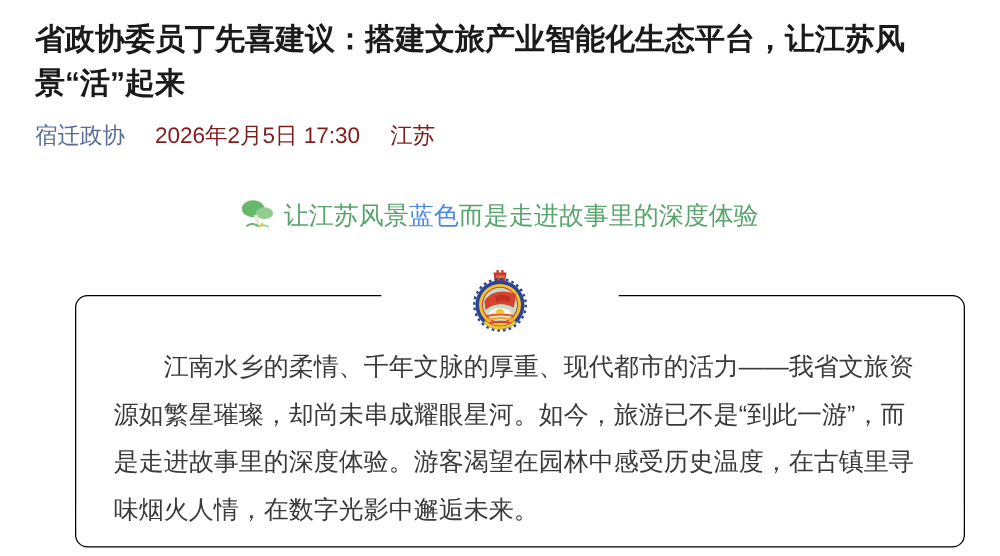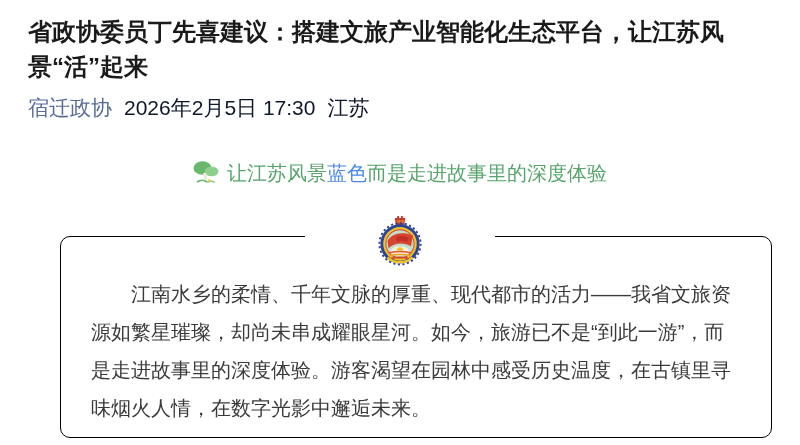--- a/index.html
+++ b/index.html
@@ -18,32 +18,32 @@
   .title {
     margin: 0;
     font-size: 24px;
     line-height: 35px;
     font-weight: 700;
     color: #1a1a1a;
     letter-spacing: 0;
   }
   .meta {
     margin-top: 13px;
-    font-size: 21px;
+    font-size: 18px;
     line-height: 22px;
     display: flex;
     align-items: center;
-    gap: 12px;
+    gap: 24px;
   }
   .account {
     color: #576b95;
     text-decoration: none;
     cursor: pointer;
   }
-  .meta-gray { color: #0f172a; }
+  .meta-gray { color: #7f1d1d; }
   .cta {
     margin-top: 40px;
     text-align: center;
     font-size: 20px;
     line-height: 28px;
     color: #57a46c;
   }
   .cta .blue { color: #4d8ae8; text-align: right; }
   .tree-icon {
     display: inline-block;

